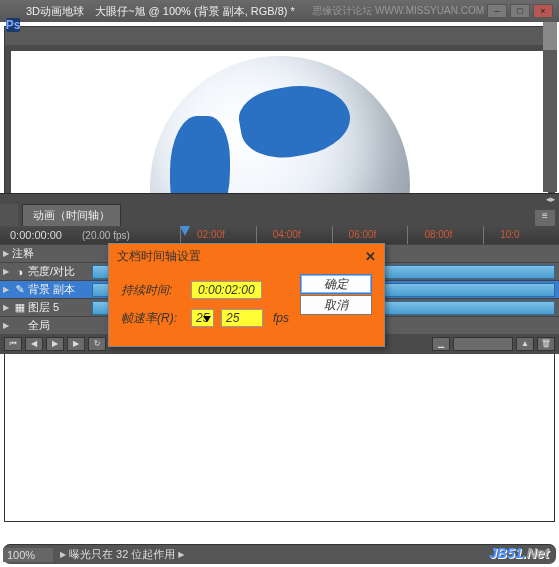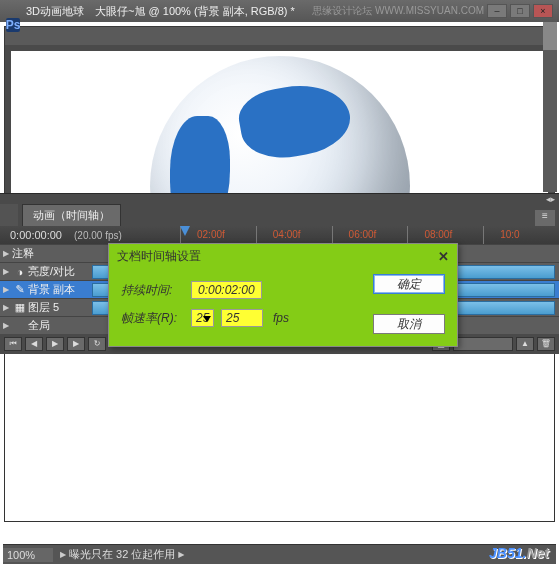--- a/index.html
+++ b/index.html
@@ -21,54 +21,54 @@
   .l2 { top: 60px; left: 20px; width: 60px; height: 120px; border-radius: 50% 40% 60% 50%; }
   .l3 { top: 180px; left: 170px; width: 70px; height: 60px; border-radius: 50%; }
 
   .panel { position: absolute; top: 193px; left: 0; width: 559px; background: #535353; border-top: 1px solid #2a2a2a; z-index: 10; }
   .panel-top { height: 10px; background: #4a4a4a; display:flex; justify-content:flex-end; padding-right:4px; }
   .panel-top span { color:#ccc; font-size:9px; }
   .panel-tabs { height: 22px; background: #4a4a4a; display: flex; align-items: flex-end; padding-left: 4px; margin-left: 18px; }
   .panel-tab { background: #6a6a6a; color: #eee; font-size: 11px; padding: 3px 10px; border: 1px solid #333; border-bottom: none; }
   .panel-menu { margin-left: auto; width: 20px; height: 16px; background: #6a6a6a; margin-right: 4px; text-align: center; font-size: 10px; color:#ddd; }
   .ruler { height: 18px; background: linear-gradient(#4a4a4a,#3a3a3a); display: flex; align-items: center; }
-  .time-display { width: 180px; color: #ddd; font-size: 11px; display:flex; align-items:center; padding-left:10px; gap:12px; }
+  .time-display { width: 180px; color: #ddd; font-size: 11px; display:flex; align-items:center; padding-left:10px; gap:20px; }
   .fps-label { color:#bbb; font-size:10px; }
   .ruler-marks { flex:1; position: relative; height: 100%; color:#cf5a36; font-size:10px; display:flex; }
   .playhead { position:absolute; left:0; top:0; width:10px; height:18px; }
   .playhead::before { content:""; display:block; width:0; height:0; border-left:5px solid transparent; border-right:5px solid transparent; border-top:10px solid #4a8fd8; }
   .tick { flex:1; border-left:1px solid #777; padding-left:16px; line-height:18px; }
   .layerrow { height: 18px; background: #5d5d5d; border-top:1px solid #444; display:flex; align-items:center; font-size:11px; color:#eee; }
   .layerrow .tri { width:12px; text-align:center; color:#ccc; font-size:8px; }
   .layerrow .eye { width:16px; text-align:center; }
   .layerrow.sel { background: #3a7dd0; }
   .layer-track { flex:1; height:100%; margin-left:auto; }
   .layerrow .lname { width:60px; overflow:hidden; white-space:nowrap; }
   .track-bar { height:14px; background:linear-gradient(#7bbfe8,#4a9dd0); margin:2px 4px; border:1px solid #2a6da0; }
   .panel-controls { height:20px; background:#4a4a4a; display:flex; align-items:center; padding:0 4px; gap:3px; }
   .pc-btn { width:18px; height:14px; background:#6a6a6a; border:1px solid #333; font-size:8px; color:#ddd; text-align:center; line-height:12px; }
 
-  .dialog { position:absolute; top:243px; left:108px; width:350px; background:#84cc16; border:1px solid #888; box-shadow:2px 2px 6px rgba(0,0,0,.4); z-index:20; }
+  .dialog { position:absolute; top:243px; left:108px; width:277px; background:#f97316; border:1px solid #888; box-shadow:2px 2px 6px rgba(0,0,0,.4); z-index:20; }
   .dialog-title { height:24px; display:flex; align-items:center; padding:0 8px; font-size:12px; color:#333; }
   .dialog-close { margin-left:auto; font-weight:bold; font-size:13px; cursor:pointer; }
   .dialog-body { padding:8px 12px 14px; font-size:12px; color:#333;font-style:italic; }
   .drow { display:flex; align-items:center; height:28px; }
   .dlabel { width:70px; }
   .hl { background:#ffff33; padding:1px 6px; border:1px solid #999; }
   .numbox { width:42px; border:1px solid #999; background:#ffff33; padding:1px 4px; }
   .selwrap { position:relative; display:inline-block; }
   .selwrap::after { content:""; position:absolute; right:3px; top:5px; border-left:4px solid transparent; border-right:4px solid transparent; border-top:6px solid #000; }
   .fps-unit { margin:16px 10px; }
-  .dbtns { position:absolute; right:12px; top:30px; display:flex; flex-direction:column; gap:20px; }
+  .dbtns { position:absolute; right:12px; top:30px; display:flex; flex-direction:column; gap:1px; }
   .dbtn { width:72px; height:20px; border:1px solid #7a7a7a; background:#fdfdfd; font-size:12px; text-align:center; line-height:18px; }
   .dbtn.ok { border:1px solid #3a7dd8; box-shadow:0 0 0 1px #8ab8f0 inset; }
 
   .canvas2 { background:#fff; margin:4px; height:170px; position:relative; border:1px solid #333; }
   .lower { position:absolute; top:348px; left:0; right:0; }
-  .statusbar { position:absolute; bottom:3px; left:3px; right:3px; height:20px; background:#555; display:flex; align-items:center; font-size:11px; color:#ddd; border-top:1px solid #333; }
+  .statusbar { position:absolute; bottom:3px; left:3px; right:3px; height:20px; background:#555; display:flex; align-items:center; font-size:11px; color:#ddd; border-top:1px solid #333;border-radius:7px; }
   .zoom-box { width:50px; background:#666; padding:1px 4px; margin-right:4px; }
   .status-tri { width:12px; text-align:center; font-size:8px; color:#ccc; }
   .jb-watermark { position:absolute; bottom:6px; right:10px; font-size:14px; font-style:italic; color:#4a90ff; font-weight:bold; z-index:5; text-shadow:1px 1px 0 #fff; }
   .jb-watermark .net { color:#999; }
 </style>
 </head>
 <body>
 
 <div class="titlebar">
   <div class="ps-icon">Ps</div>

